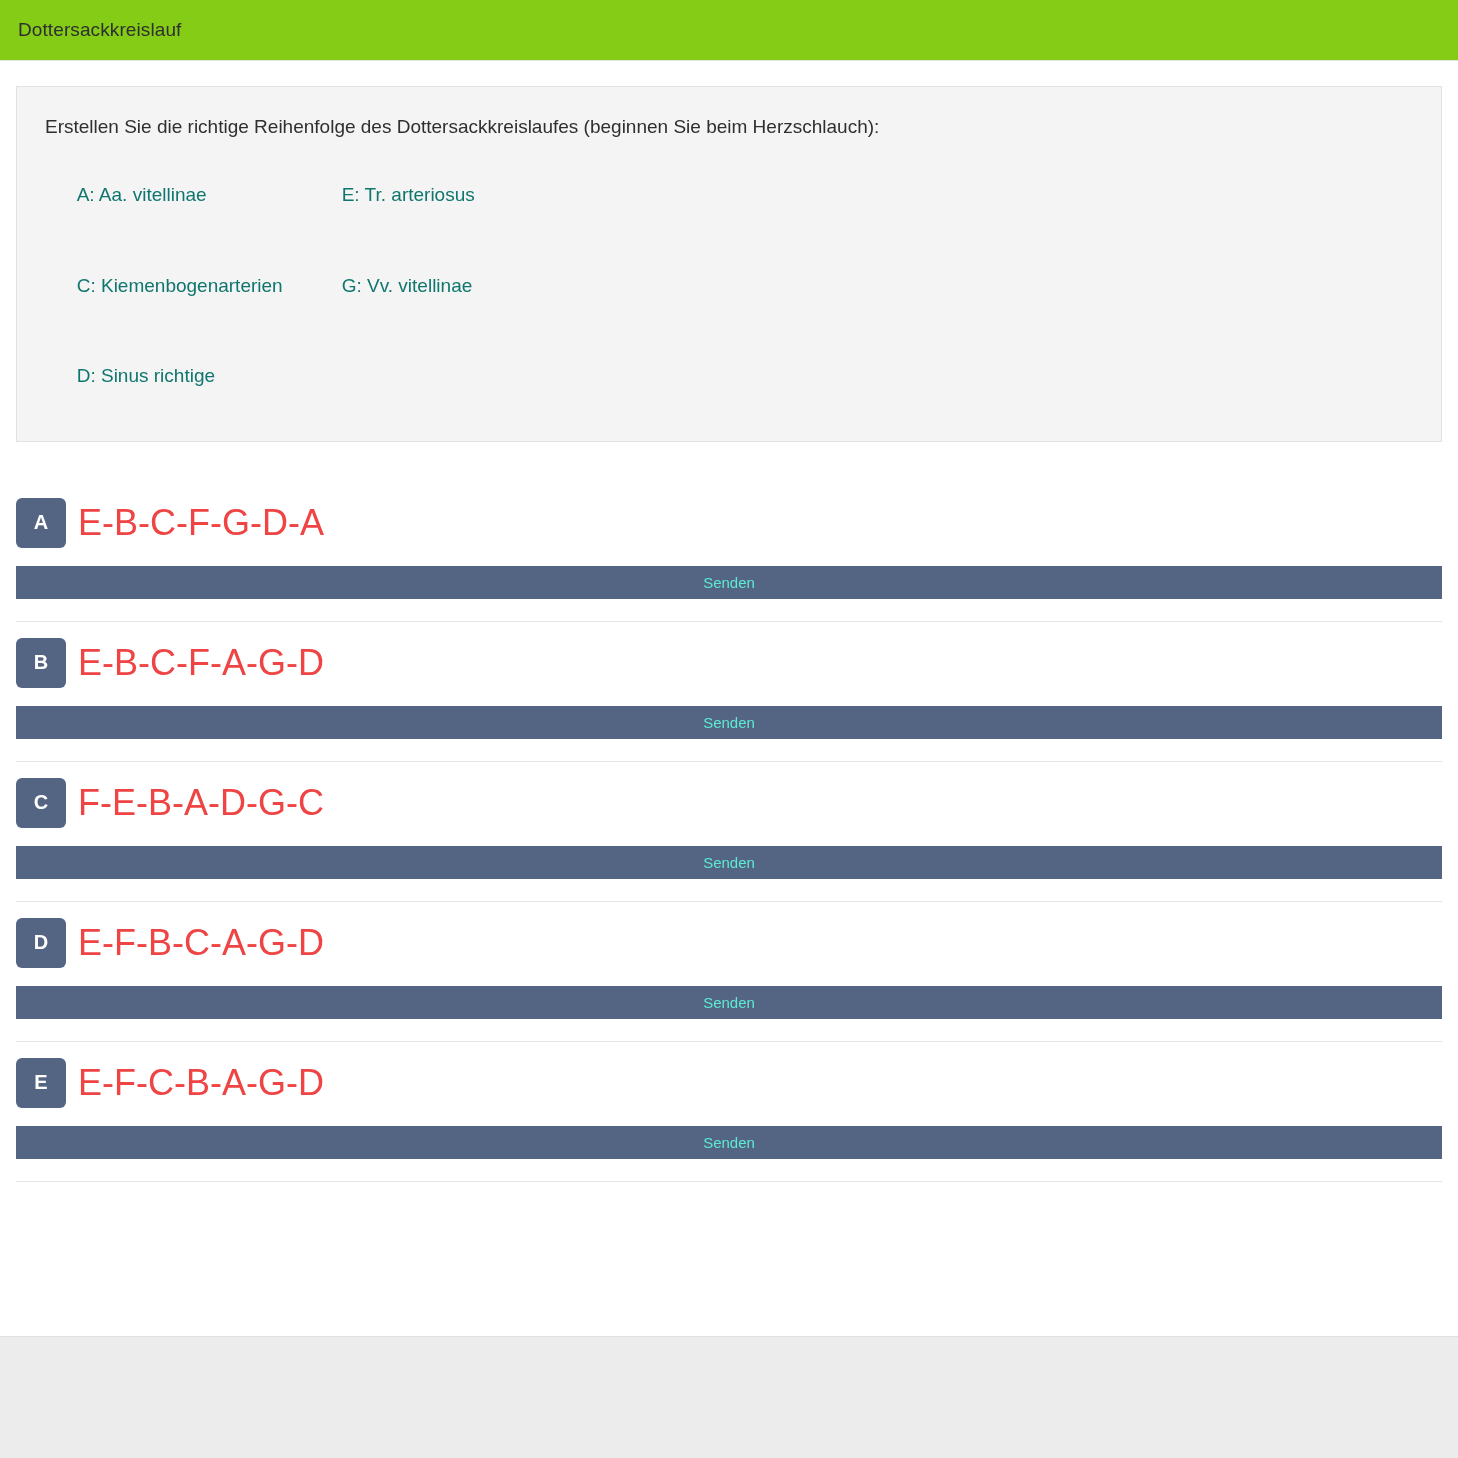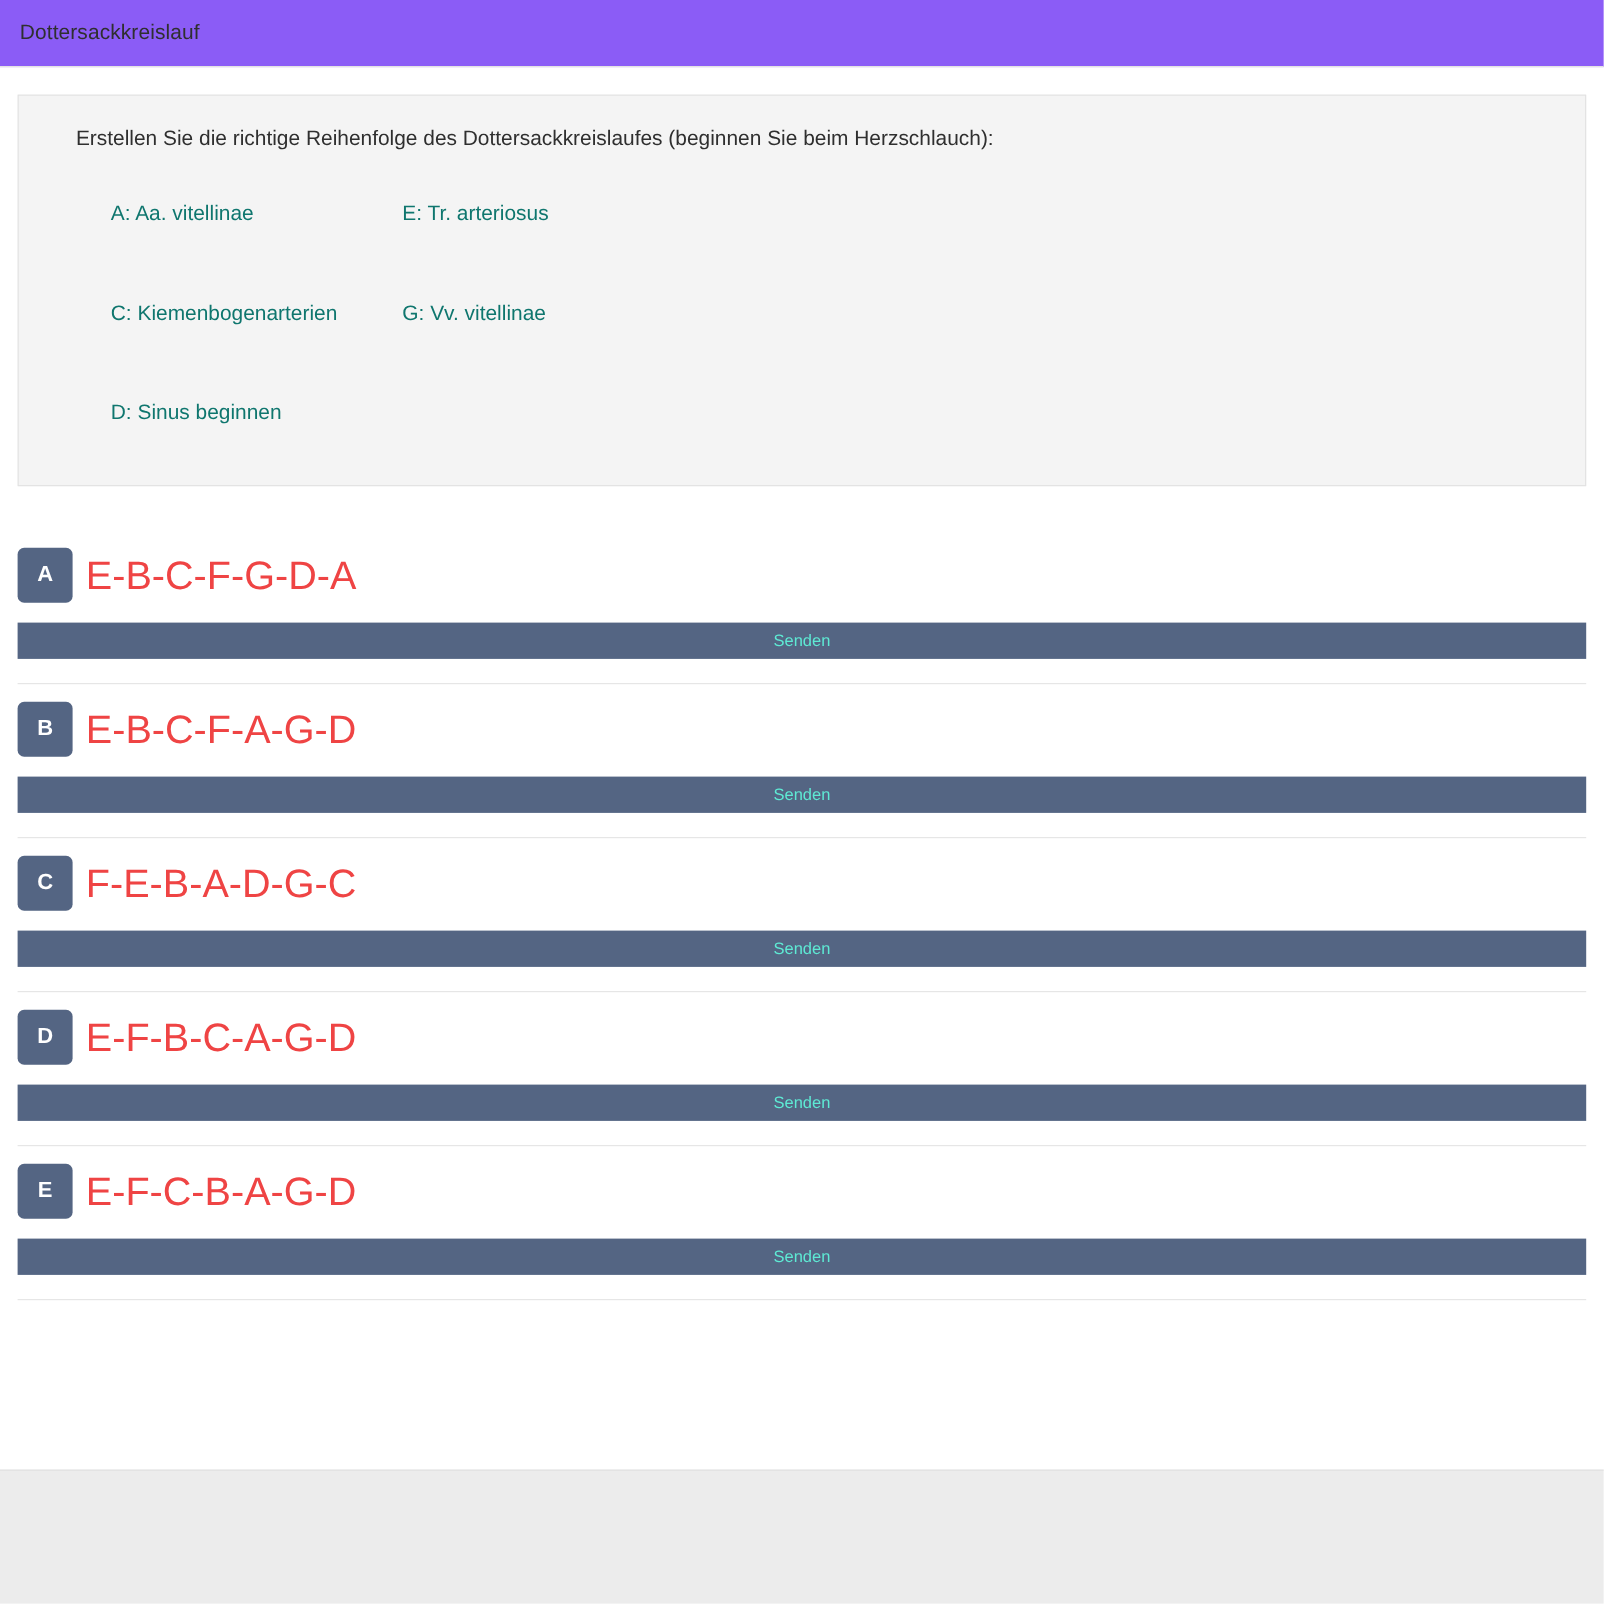--- a/index.html
+++ b/index.html
@@ -19,41 +19,41 @@
     width: 1458px;
     height: 1458px;
     position: relative;
     background: #ffffff;
     box-sizing: border-box;
   }
 
   
   .header {
     height: 61px;
-    background: #8b5cf6;
+    background: #84cc16;
     border-bottom: 1px solid #e3e3e3;
     display: flex;
     align-items: center;
     padding-left: 18px;
     box-sizing: border-box;
   }
   .header-title {
     font-size: 19px;
     color: #2f2f2f;
     font-family: "Liberation Sans", sans-serif;
     letter-spacing: 0.1px;
   }
 
   
   .question-panel {
     margin: 25px 16px 0 16px;
     background: #f4f4f4;
     border: 1px solid #e2e2e2;
     box-sizing: border-box;
-    padding: 28px 32px 30px 52px;
+    padding: 28px 32px 30px 28px;
   }
   .question-stem {
     font-size: 19px;
     color: #2f2f2f;
     margin-bottom: 22px;
     line-height: 1.3;
   }
   .legend-row {
     font-size: 19px;
     color: #0f766e;
@@ -150,21 +150,21 @@
   <div class="question-panel">
     <div class="question-stem">Erstellen Sie die richtige Reihenfolge des Dottersackkreislaufes (beginnen Sie beim Herzschlauch):</div>
 
     <div class="legend-row">
       <span class="legend-left">A: Aa. vitellinae</span><span>E: Tr. arteriosus</span>
     </div>
     <div class="legend-row">
       <span class="legend-left">C: Kiemenbogenarterien</span><span>G: Vv. vitellinae</span>
     </div>
     <div class="legend-row">
-      <span class="legend-left">D: Sinus beginnen</span><span></span>
+      <span class="legend-left">D: Sinus richtige</span><span></span>
     </div>
   </div>
 
   <div class="options">
 
     <div class="option">
       <div class="option-head">
         <div class="option-letter">A</div>
         <div class="option-text">E-B-C-F-G-D-A</div>
       </div>

